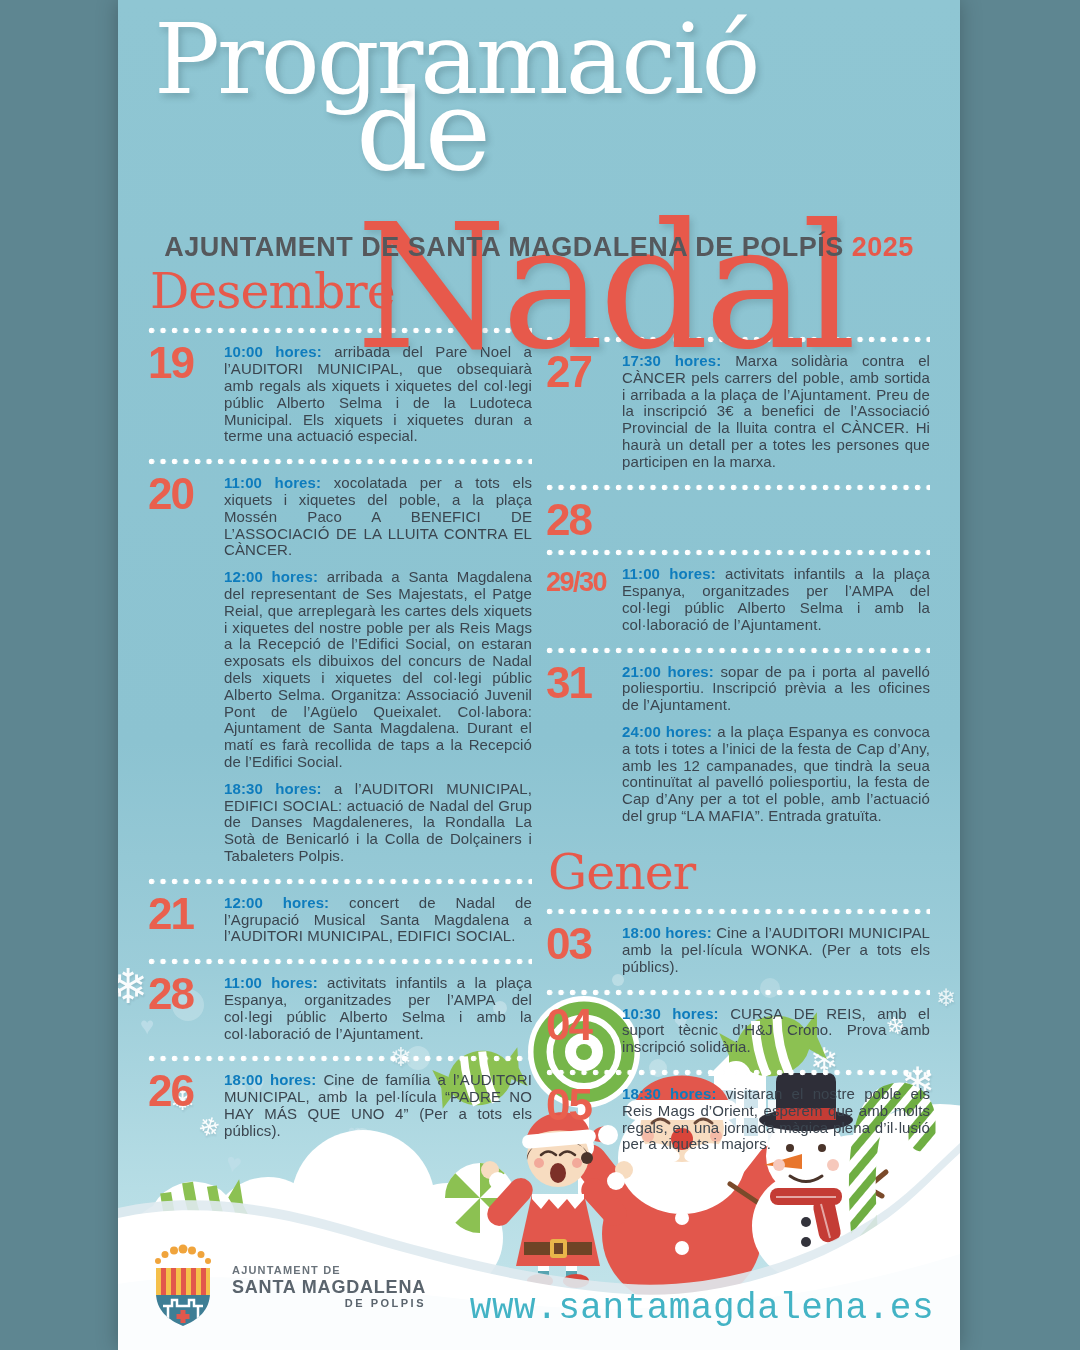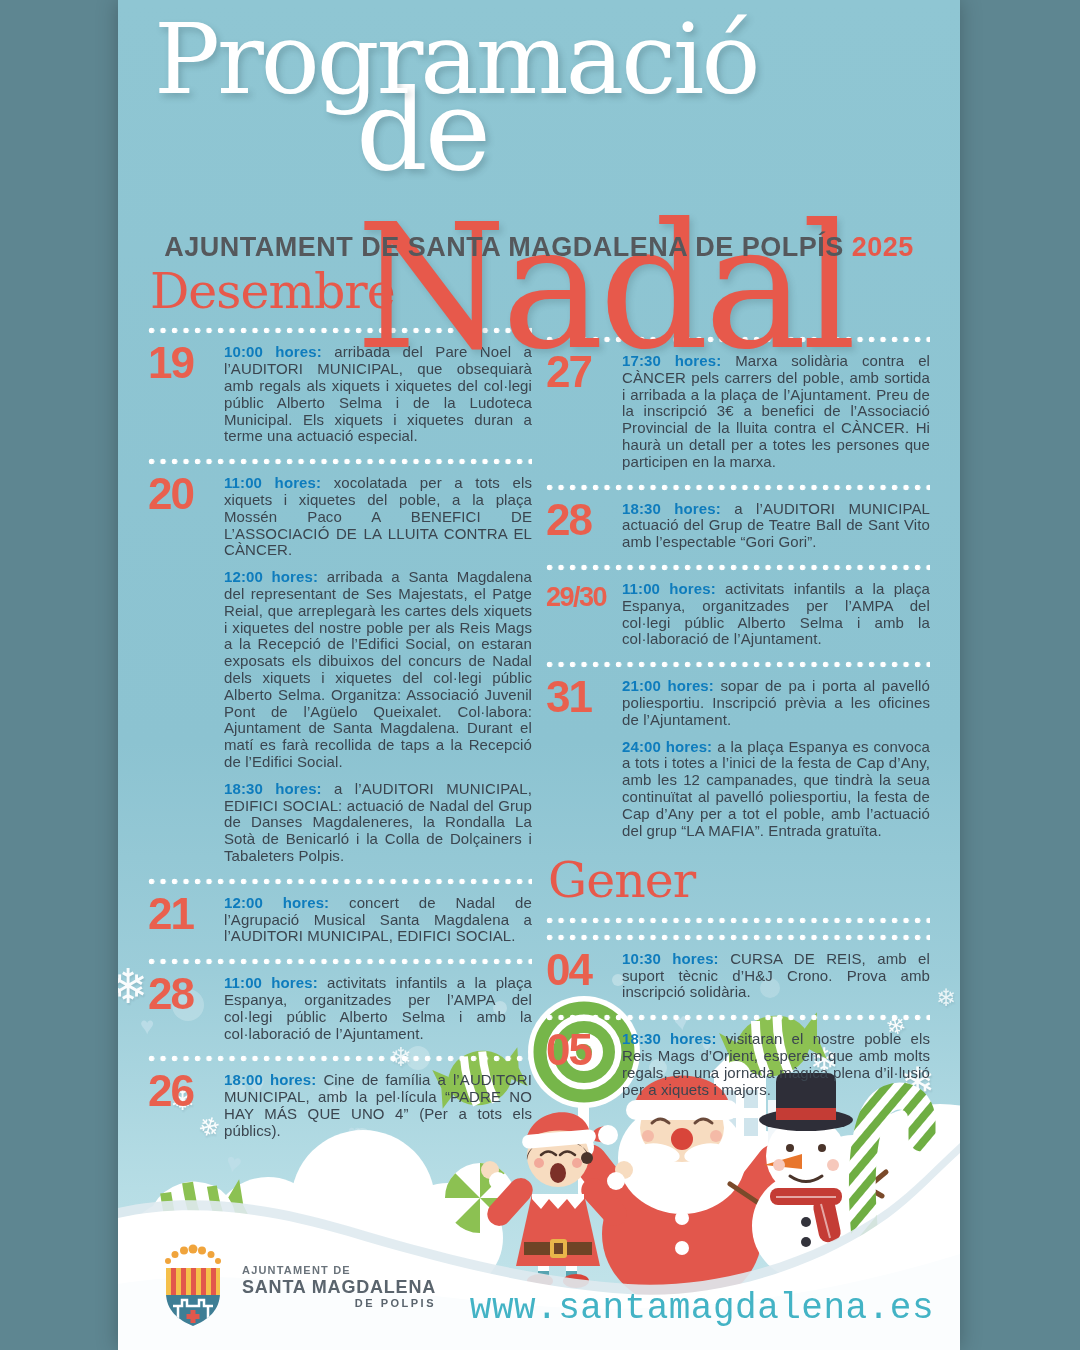--- a/index.html
+++ b/index.html
@@ -39,21 +39,21 @@
   }
   .subtitle .yr{color:#e7594b;}
   
   .content{position:absolute;top:266px;left:30px;width:782px;display:flex;gap:14px;z-index:2;}
   .col{width:384px;}
   .col-right{}
   .mheading{
     font-family:"DejaVu Serif",serif;font-size:49px;line-height:1.05;color:#e7594b;
     margin:0 0 10px 2px;letter-spacing:-1px;
   }
-  .mheading.gener{margin-top:12px;}
+  .mheading.gener{margin-top:18px;}
   .sep{
     height:7px;margin:9px 0 10px;
     background-image:radial-gradient(circle at 3.5px 3.5px,#ffffff 2.6px,rgba(255,255,255,0) 3.1px);
     background-size:11.5px 7px;background-repeat:repeat-x;
   }
   .event{display:flex;gap:4px;align-items:flex-start;margin:2px 0 4px;}
   .day{
     flex:0 0 72px;width:72px;font-size:44px;font-weight:bold;color:#e9604e;
     line-height:.95;letter-spacing:-2px;margin-top:-2px;
   }
@@ -63,21 +63,21 @@
     font-size:15px;line-height:1.12;color:#3b454f;text-align:justify;
     margin:0 0 10px;letter-spacing:.1px;
   }
   .entry:last-child{margin-bottom:4px;}
   .entry .time{color:#0e7cbd;font-weight:bold;}
   
   .scene{position:absolute;left:0;bottom:0;width:842px;height:400px;z-index:1;}
   .sf{position:absolute;color:#ffffff;z-index:1;opacity:.95;text-shadow:1px 2px 2px rgba(60,90,100,.15);}
   .ht{position:absolute;color:#bfdfe9;z-index:1;opacity:.85;}
   
-  .logo{position:absolute;left:40px;top:1243px;display:flex;gap:14px;align-items:center;z-index:5;}
+  .logo{position:absolute;left:30px;top:1243px;display:flex;gap:14px;align-items:center;z-index:5;}
   .logo-text{line-height:1.15;}
   .logo-l1{font-size:11px;color:#6a737b;letter-spacing:1.2px;font-weight:bold;}
   .logo-l2{font-size:18px;color:#5a646d;letter-spacing:.8px;font-weight:bold;}
   .logo-l3{font-size:11px;color:#5a646d;letter-spacing:2.5px;font-weight:bold;text-align:right;}
   .website{
     position:absolute;right:26px;top:1288px;z-index:5;
     font-family:Liberation Mono, monospace;font-size:36px;color:#43b3c5;letter-spacing:.5px;
   }
 </style>
 </head>
@@ -342,23 +342,20 @@
         <div class="event">
           <div class="day">27</div>
           <div class="entries">
             <p class="entry"><span class="time">17:30 hores:</span> <span>Marxa solidària contra el CÀNCER pels carrers del poble, amb sortida i arribada a la plaça de l’Ajuntament. Preu de la inscripció 3€ a benefici de l’Associació Provincial de la lluita contra el CÀNCER. Hi haurà un detall per a totes les persones que participen en la marxa.</span></p>
           </div>
         </div>
 
         <div class="sep"></div>
         <div class="event">
           <div class="day">28</div>
-          <div class="entries">
-            <p class="entry"><span class="time">18:30 hores:</span> <span>a l’AUDITORI MUNICIPAL actuació del Grup de Teatre Ball de Sant Vito amb l’espectable “Gori Gori”.</span></p>
-          </div>
         </div>
 
         <div class="sep"></div>
         <div class="event">
           <div class="day small">29/30</div>
           <div class="entries">
             <p class="entry"><span class="time">11:00 hores:</span> <span>activitats infantils a la plaça Espanya, organitzades per l’AMPA del col·legi públic Alberto Selma i amb la col·laboració de l’Ajuntament.</span></p>
           </div>
         </div>
 
@@ -367,20 +364,26 @@
           <div class="day">31</div>
           <div class="entries">
             <p class="entry"><span class="time">21:00 hores:</span> <span>sopar de pa i porta al pavelló poliesportiu. Inscripció prèvia a les oficines de l’Ajuntament.</span></p>
             <p class="entry"><span class="time">24:00 hores:</span> <span>a la plaça Espanya es convoca a tots i totes a l’inici de la festa de Cap d’Any, amb les 12 campanades, que tindrà la seua continuïtat al pavelló poliesportiu, la festa de Cap d’Any per a tot el poble, amb l’actuació del grup “LA MAFIA”. Entrada gratuïta.</span></p>
           </div>
         </div>
 
         <div class="mheading gener display">Gener</div>
 
         <div class="sep"></div>
+        <div class="event">
+          <div class="day">03</div>
+          <div class="entries">
+            <p class="entry"><span class="time">18:00 hores:</span> <span>Cine a l’AUDITORI MUNICIPAL amb la pel·lícula WONKA. (Per a tots els públics).</span></p>
+          </div>
+        </div>
 
         <div class="sep"></div>
         <div class="event">
           <div class="day">04</div>
           <div class="entries">
             <p class="entry"><span class="time">10:30 hores:</span> <span>CURSA DE REIS, amb el suport tècnic d’H&amp;J Crono. Prova amb inscripció solidària.</span></p>
           </div>
         </div>
 
         <div class="sep"></div>

